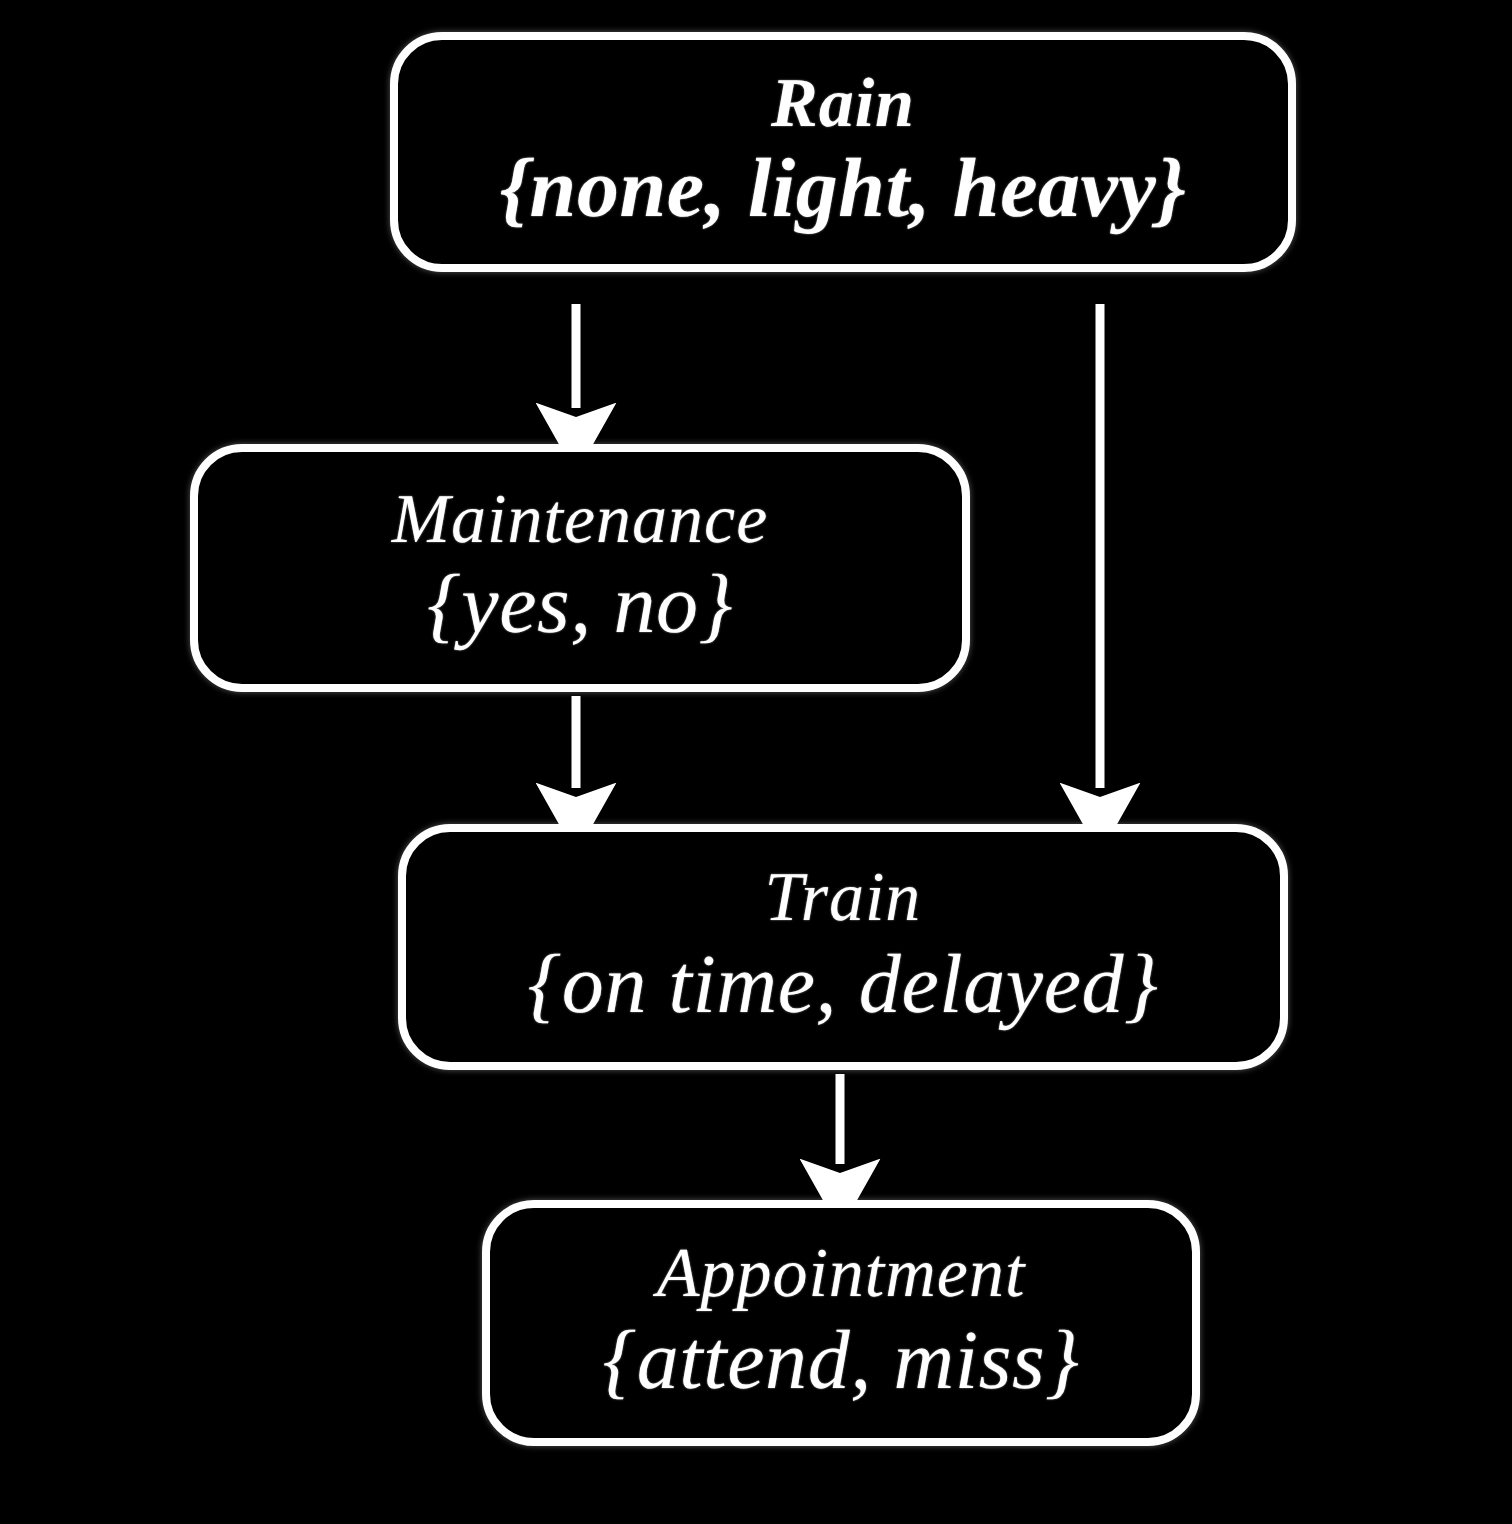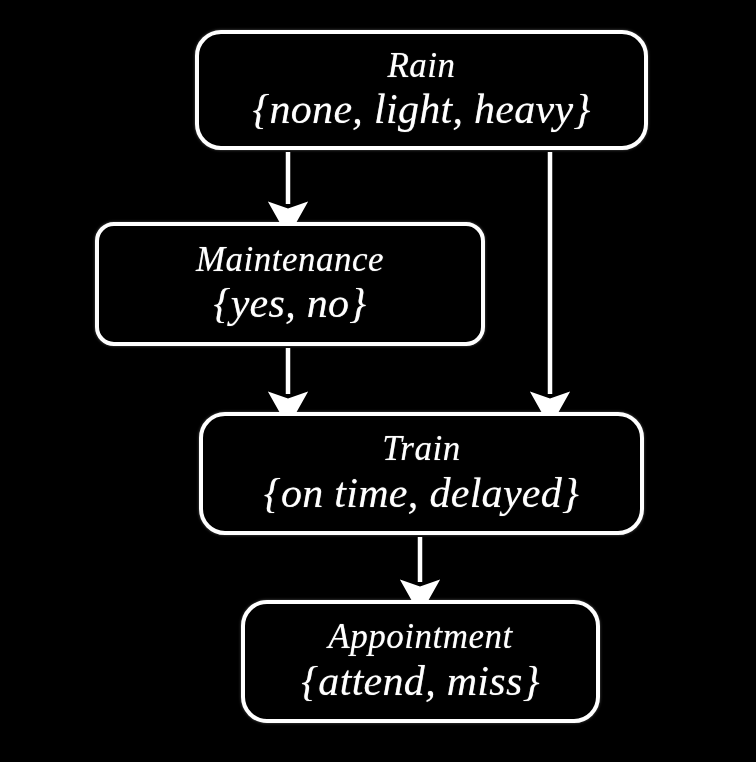--- a/index.html
+++ b/index.html
@@ -48,22 +48,22 @@
   }
   .node-states {
     font-style: italic;
     font-size: 42px;
     line-height: 1.12;
     letter-spacing: 0.3px;
     text-shadow: 0 0 1px rgba(255,255,255,0.6);
     white-space: nowrap;
     margin-top: 2px;
   }
-  #node-rain   { left: 195px; top: 30px;  width: 453px; height: 120px; }
-  #node-maint  { left: 95px;  top: 222px; width: 390px; height: 124px; border-radius: 19px; }
+  #node-rain   { left: 195px; top: 16px;  width: 453px; height: 120px; font-weight: bold; }
+  #node-maint  { left: 95px;  top: 222px; width: 390px; height: 124px; }
   #node-train  { left: 199px; top: 412px; width: 445px; height: 123px; }
   #node-appt   { left: 241px; top: 600px; width: 359px; height: 123px; }
 </style>
 </head>
 <body>
 
 <div id="canvas">
 
   <svg class="edge-layer" viewBox="0 0 756 762" width="756" height="762" xmlns="http://www.w3.org/2000/svg">
     <defs>

